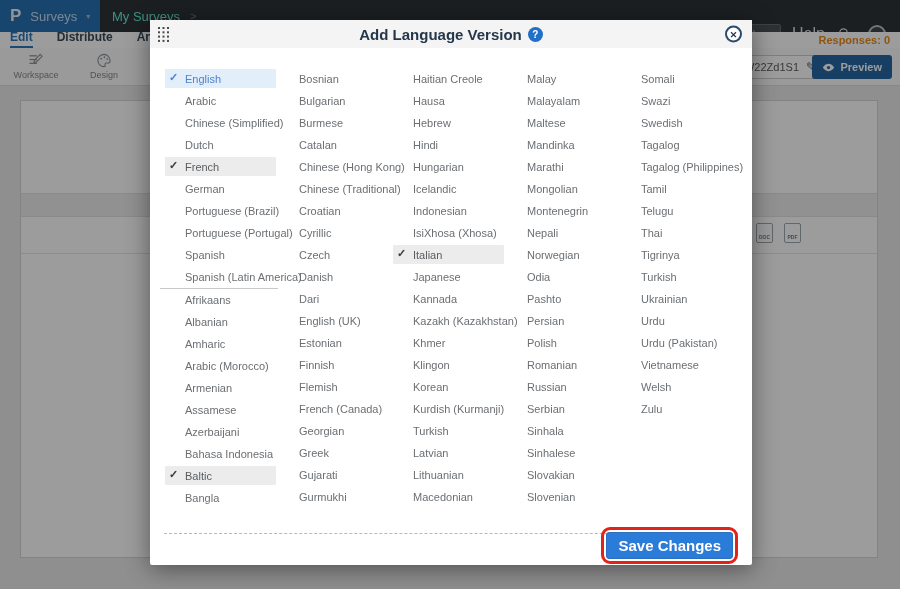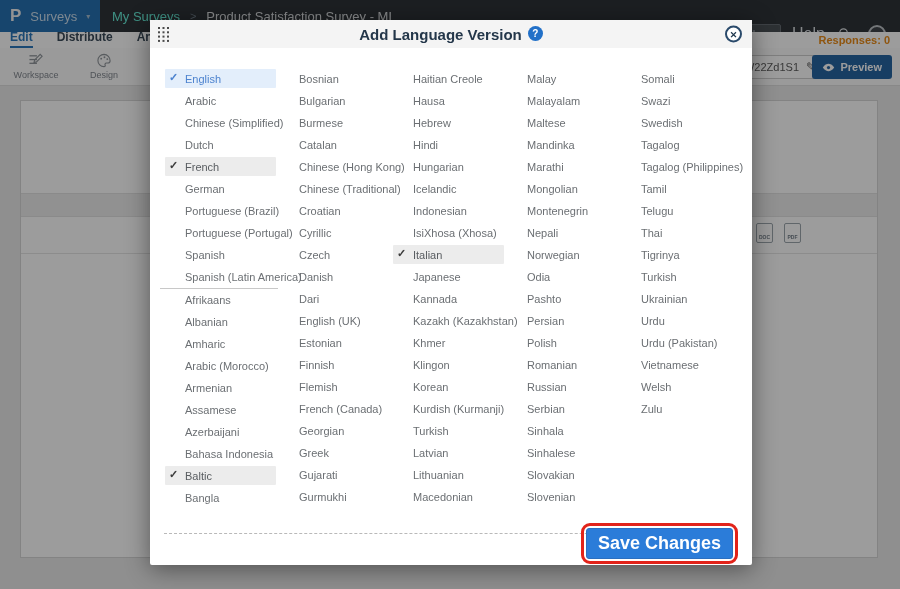--- a/index.html
+++ b/index.html
@@ -79,21 +79,21 @@
   .file-sep { position: absolute; left: 0; right: 0; top: 152px; border-top: 1px solid #e4e4e4; }
 
   
   .overlay { position: absolute; inset: 0; background: rgba(18,18,18,0.42); z-index: 50; }
   .modal { position: absolute; left: 150px; top: 20px; width: 602px; height: 545px;
            background: #fff; z-index: 60; border-radius: 2px;
            box-shadow: 0 4px 24px rgba(0,0,0,0.45); }
   .modal-header { height: 28px; background: #f4f4f4; display: flex; align-items: center;
                   position: relative; }
   .drag-handle { position: absolute; left: 8px; top: 7px; cursor: grab; }
-  .modal-title-wrap { flex: 1; display: flex; justify-content: center; align-items: flex-start; gap: 6px; }
+  .modal-title-wrap { flex: 1; display: flex; justify-content: center; align-items: center; gap: 6px; }
   .modal-title { font-size: 15px; font-weight: bold; color: #24374a; }
   .help-icon { width: 15px; height: 15px; border-radius: 50%; background: #2170c8; color: #fff;
                font-size: 10px; font-weight: bold; display: flex; align-items: center;
                justify-content: center; cursor: pointer; }
   .close-btn { position: absolute; right: 10px; top: 50%; transform: translateY(-50%);
                width: 17px; height: 17px; border-radius: 50%; border: 2px solid #2a4a6b;
                color: #20384e; font-size: 9px; font-weight: bold; display: flex;
                align-items: center; justify-content: center; background: #fff; cursor: pointer; }
 
   .modal-body { padding: 21px 0 0 15px; }
@@ -108,39 +108,38 @@
   .lang-item.pri { background: #e3eefb; color: #4d83cf; }
   .lang-item.pri .check { color: #4d83cf; }
   .divider { height: 0; border-top: 1px solid #c8c8c8; margin: -1px 0 1px -5px;
              width: 118px; }
 
   .modal-footer-line { position: absolute; left: 14px; right: 14px; bottom: 31px;
                        border-top: 1px dashed #b9b9b9; }
   .save-area { position: absolute; right: 14px; bottom: 1px; }
   .save-ring { display: inline-block; border: 3px solid #e2231a; border-radius: 9px;
                padding: 2px; }
-  .save-btn { background: #2b7cd9; border: 1px solid #2b6fc0; color: #fff; font-size: 18px;
+  .save-btn { background: #2b7cd9; border: 1px solid #2b6fc0; color: #fff; font-size: 15px;
               font-weight: bold; padding: 4px 11px; border-radius: 3px; cursor: pointer;
               font-family: "Liberation Sans", sans-serif; }
 </style>
 </head>
 <body>
 
 <div class="app">
 
   <div class="navbar">
     <div class="brand">
       <span class="logo">P</span>
       <span class="product">Surveys</span>
       <span class="caret">▾</span>
     </div>
     <div class="crumbs">
       <span class="crumb-parent">My Surveys</span>
       <span class="crumb-sep">&gt;</span>
-      <span class="crumb-current">Product Satisfaction Survey - ML</span>
     </div>
     <div class="nav-right">
       <span class="upgrade">Upgrade Now</span>
       <span class="searchbox">
         <svg width="11" height="11" viewBox="0 0 16 16">
             <circle cx="6.5" cy="6.5" r="4.4" fill="none" stroke="#c3c9cf" stroke-width="1.8"></circle>
             <line x1="10" y1="10" x2="14.2" y2="14.2" stroke="#c3c9cf" stroke-width="1.8"></line>
           </svg>
         <input type="text" placeholder="Search" style="">
       </span>

